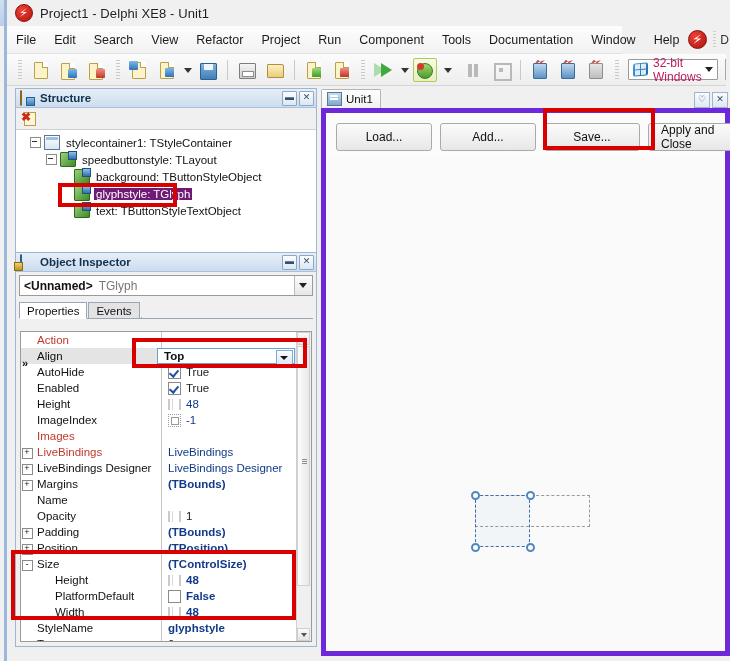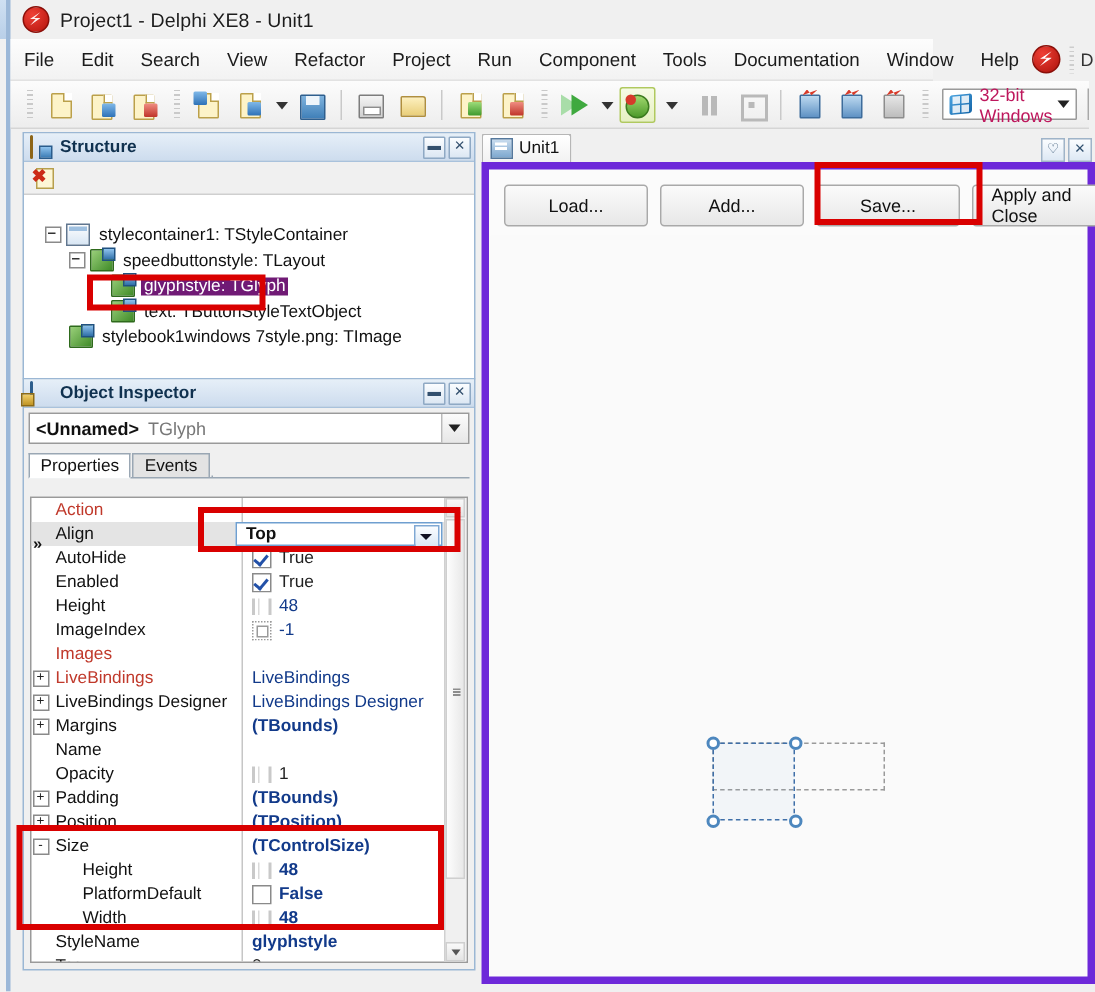--- a/index.html
+++ b/index.html
@@ -142,21 +142,21 @@
      border:1px solid #2c5d8c;border-radius:2px;position:relative;}
   .ico-insp:after{content:"";position:absolute;right:-2px;bottom:-2px;width:7px;height:7px;
      background:linear-gradient(#f2d06a,#c09424);border:1px solid #8c6a16;}
 
   
   #structure{left:8px;top:88px;width:302px;height:165px;}
   .struct-toolbar{height:21px;background:#f0f0f0;border-bottom:1px solid #cfcfcf;display:flex;align-items:center;padding-left:5px;}
   .ico-delete{width:15px;height:15px;position:relative;}
   .ico-delete .pg{position:absolute;right:0;top:1px;width:10px;height:12px;background:#fdf6d6;border:1px solid #b79f4d;}
   .ico-delete .xx{position:absolute;left:0;top:0;font-weight:bold;color:#cc2b18;font-size:12px;line-height:12px;font-family:"Liberation Serif",serif;}
-  .tree{background:#fff;height:calc(100% - 41px);overflow:hidden;position:relative;padding:18px 0 0 0;}
+  .tree{background:#fff;height:calc(100% - 41px);overflow:hidden;position:relative;padding:4px 0 0 0;}
   .tnode{display:flex;align-items:center;height:17px;font-size:11.5px;color:#111;white-space:nowrap;position:relative;}
   .tbox{width:9px;height:9px;border:1px solid #8a8a8a;background:#fff;margin-right:3px;flex:none;position:relative;}
   .tbox:after{content:"";position:absolute;left:1px;top:3px;width:5px;height:1px;background:#333;}
   .tico{width:14px;height:13px;margin-right:4px;flex:none;position:relative;}
   .tico.container{background:linear-gradient(#fdfdfd,#d8e6f4);border:1px solid #60768f;}
   .tico.container:after{content:"";position:absolute;left:1px;top:1px;right:1px;height:3px;background:#9fc0e0;}
   .tico.comp{background:linear-gradient(135deg,#9ad07a,#3f8a28);border:1px solid #2e6a1c;border-radius:1px;}
   .tico.comp:after{content:"";position:absolute;right:-2px;top:-2px;width:7px;height:7px;background:linear-gradient(#8fc3ee,#2f6fa8);border:1px solid #1f5180;}
   .tnode .lbl{padding:0 2px;}
   .tnode.sel .lbl{background:#701a75;color:#fff;}
@@ -411,31 +411,31 @@
         <div class="tnode" style="padding-left:14px">
           <span class="tbox"></span>
           <span class="tico container"></span>
           <span class="lbl">stylecontainer1: TStyleContainer</span>
         </div>
         <div class="tnode" style="padding-left:30px">
           <span class="tbox"></span>
           <span class="tico comp"></span>
           <span class="lbl">speedbuttonstyle: TLayout</span>
         </div>
+        <div class="tnode" style="padding-left:58px">
+          <span class="tico comp"></span>
+          <span class="lbl">background: TButtonStyleObject</span>
+        </div>
         <div class="tnode sel" style="padding-left:58px">
           <span class="tico comp"></span>
           <span class="lbl">glyphstyle: TGlyph</span>
         </div>
         <div class="tnode" style="padding-left:58px">
           <span class="tico comp"></span>
           <span class="lbl">text: TButtonStyleTextObject</span>
-        </div>
-        <div class="tnode" style="padding-left:30px">
-          <span class="tico comp"></span>
-          <span class="lbl">stylebook1windows 7style.png: TImage</span>
         </div>
       </div>
     </div>
 
     <div class="panel" id="inspector">
       <div class="panel-head">
         <span class="ph-icon"><span class="ico-insp"></span></span>
         <span class="ph-title">Object Inspector</span>
         <span class="ph-btn">▬</span>
         <span class="ph-btn">✕</span>

